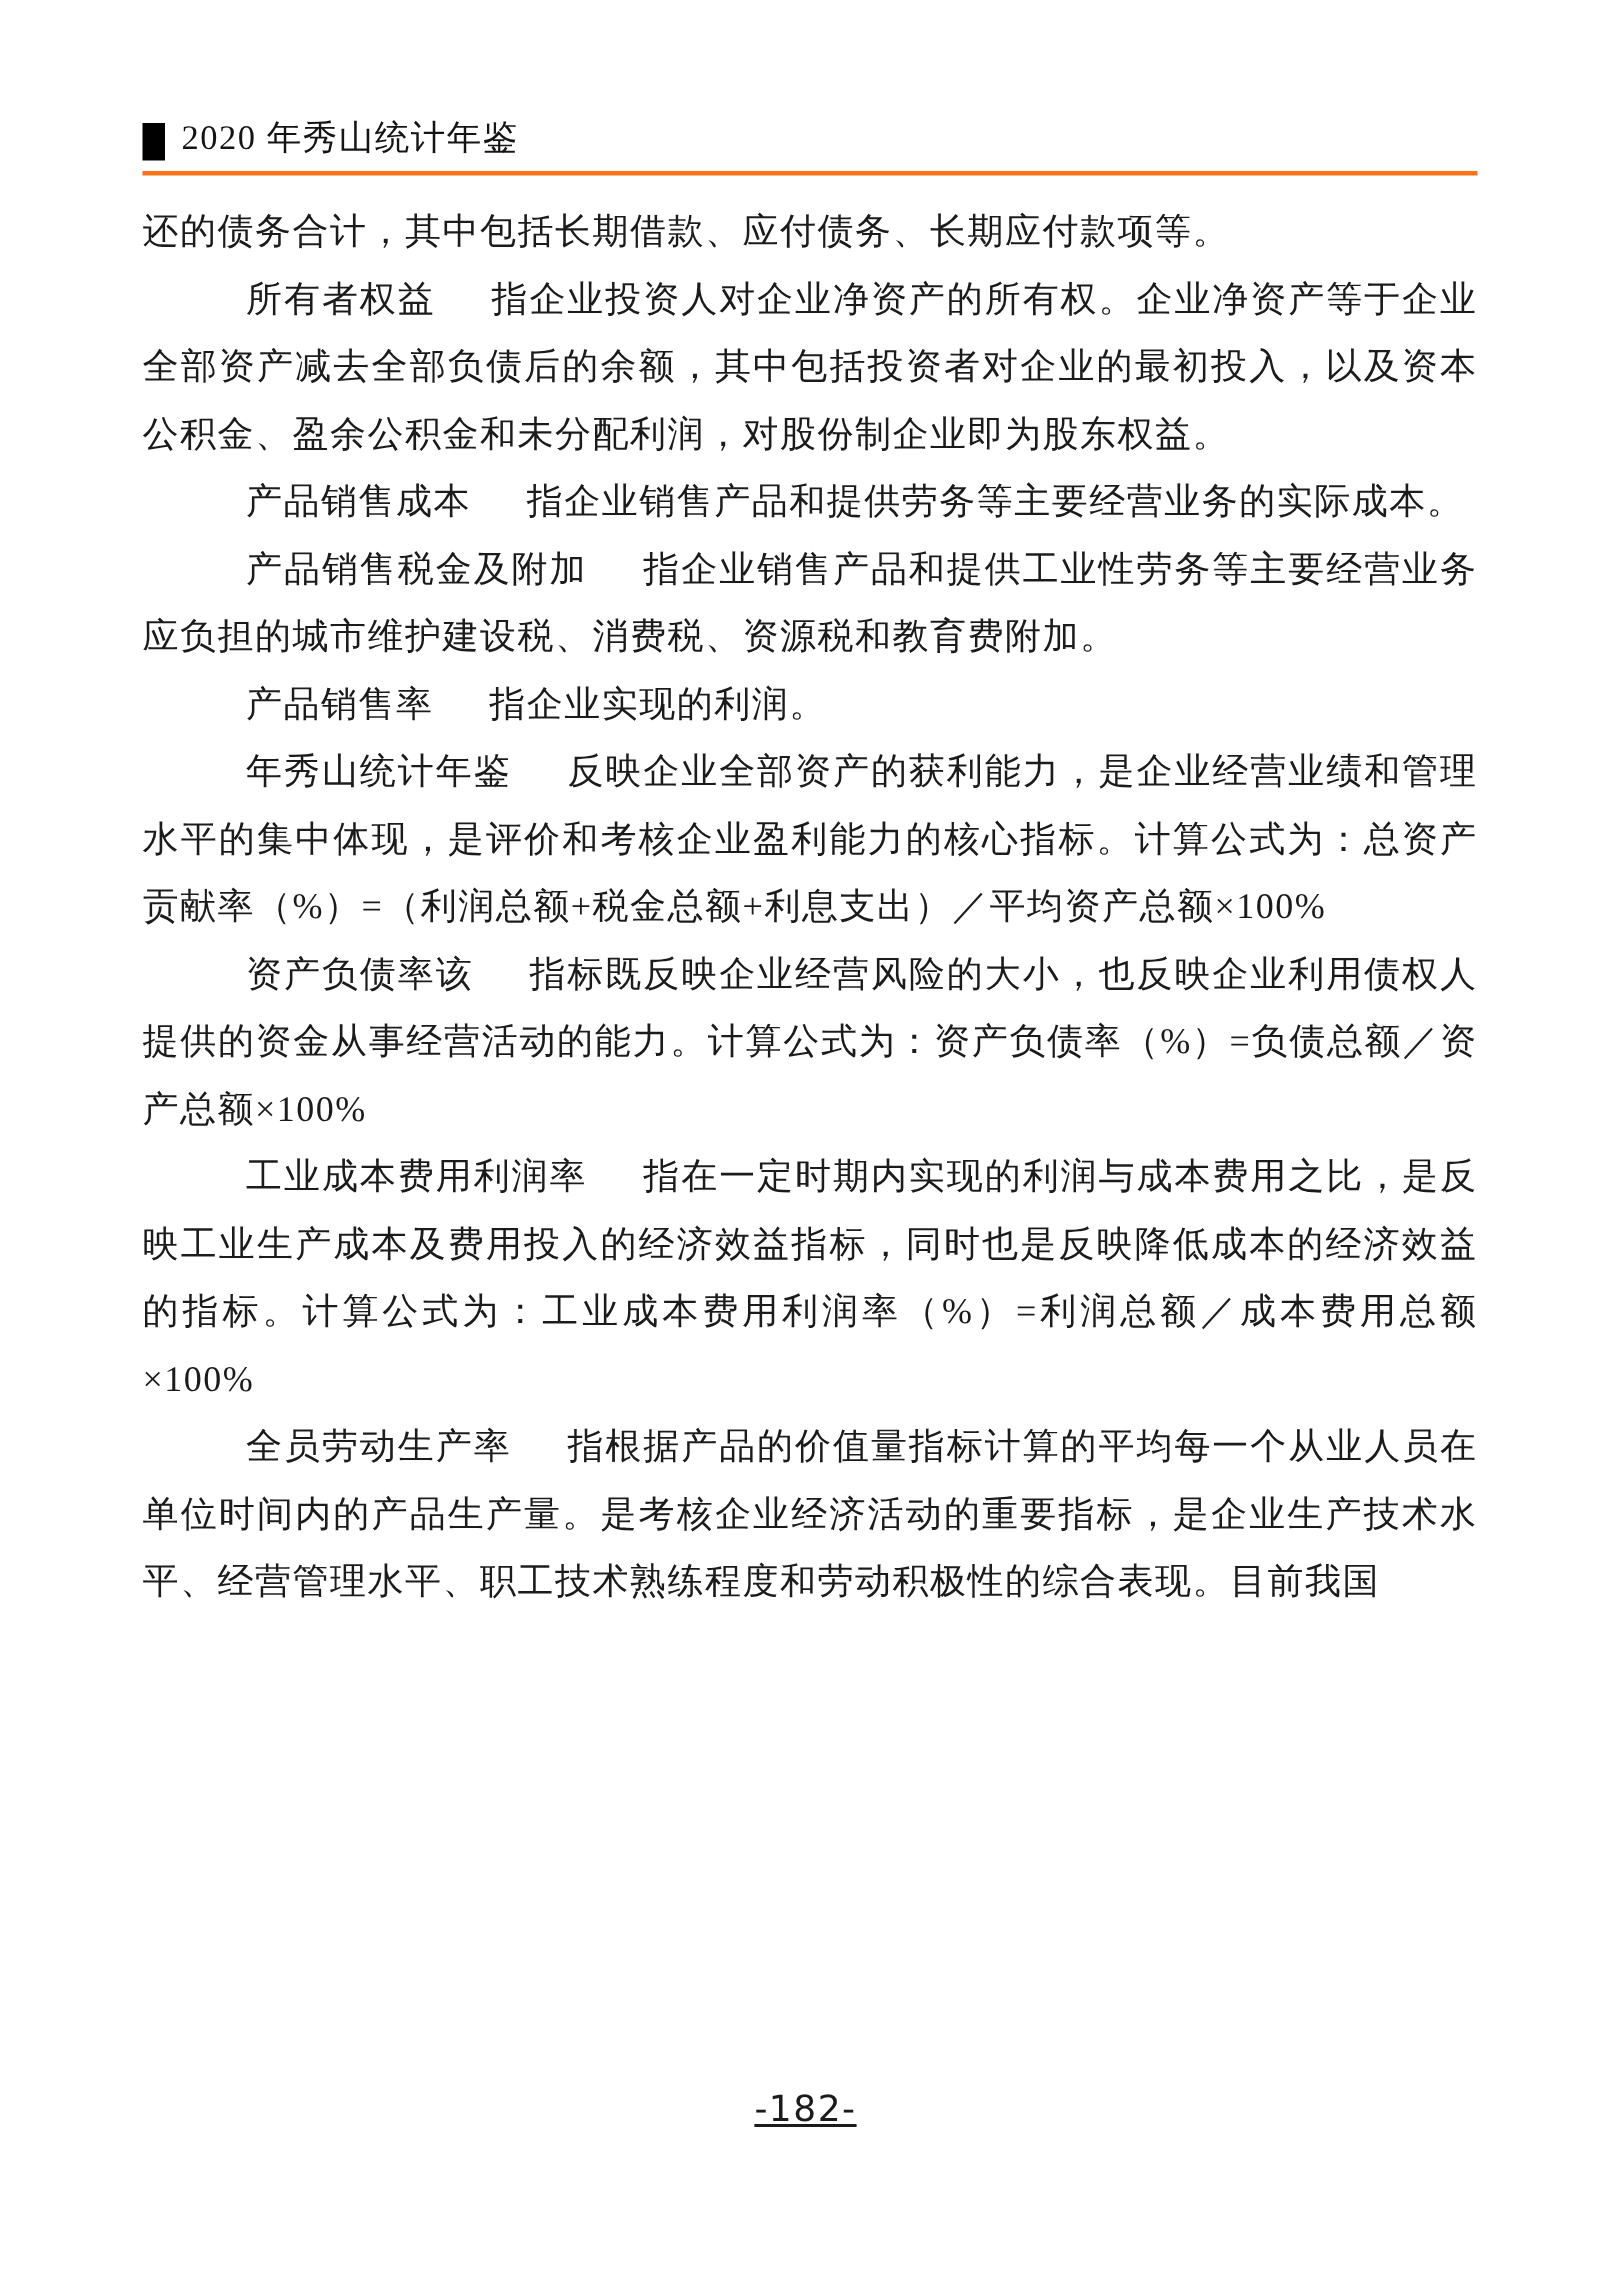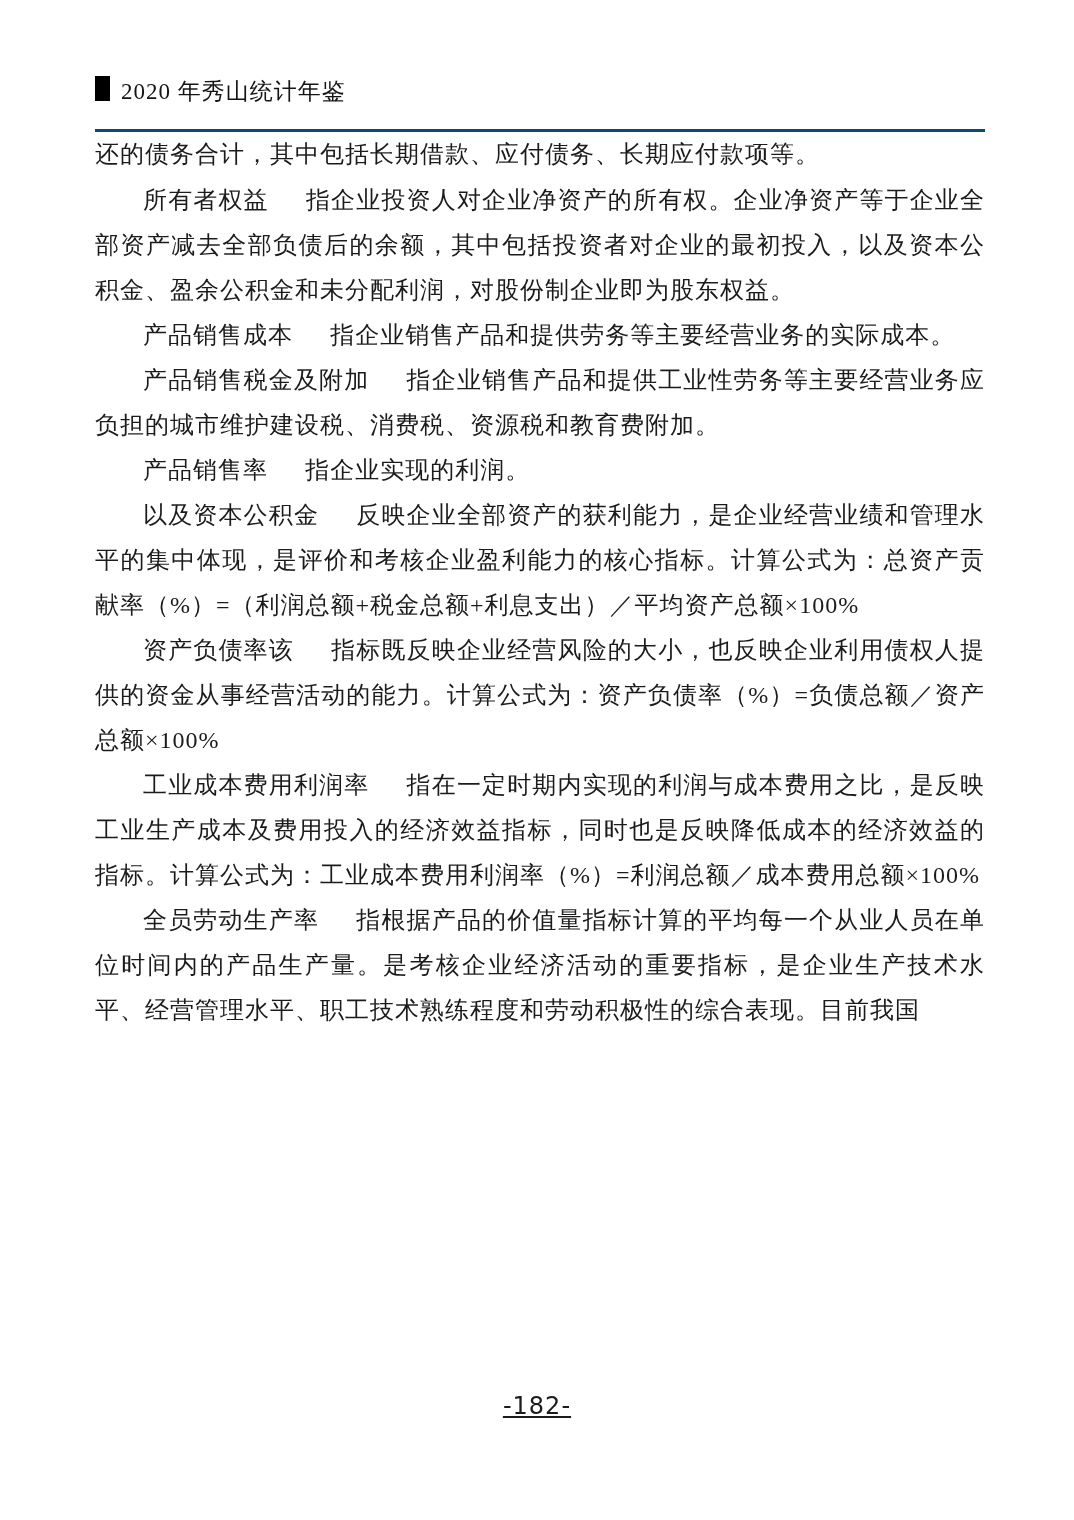--- a/index.html
+++ b/index.html
@@ -11,23 +11,23 @@
     color: #1b1b1b;
     font-family: "Liberation Serif", "DejaVu Serif", serif;
     overflow: hidden;
   }
   .header {
     position: absolute;
     top: 76px;
     left: 95px;
     width: 890px;
     display: flex;
-    align-items: flex-start;
-    padding-bottom: 22px;
-    border-bottom: 3px solid #0c4a6e;
+    align-items: flex-end;
+    padding-bottom: 7px;
+    border-bottom: 3px solid #f97316;
   }
   .header-marker {
     width: 15px;
     height: 25px;
     background: #000000;
     margin-right: 11px;
     flex: 0 0 auto;
   }
   .header-title {
     font-size: 23px;
@@ -44,22 +44,22 @@
   .para {
     margin: 0;
     font-size: 24px;
     line-height: 45px;
     letter-spacing: 1px;
     text-align: justify;
     text-align-last: left;
     text-indent: 2em;
     color: #1b1b1b;
   }
-  .para.no-indent { text-indent: 0; font-family: Liberation Mono, monospace; }
-  .term { padding-right: 1.55em; }
+  .para.no-indent { text-indent: 0; }
+  .term { padding-right: 1.55em; margin-left: 21px; }
   .footer {
     position: absolute;
     top: 1392px;
     left: 0;
     width: 100%;
     text-align: center;
     font-family: "DejaVu Sans", "Liberation Sans", sans-serif;
     font-size: 24px;
     letter-spacing: 1px;
     color: #1b1b1b;
@@ -83,21 +83,21 @@
     <p class="para"><span class="term">所有者权益</span><span class="def">指企业投资人对企业净资产的所有权。企业净资产等于企业全部资产减去全部负债后的余额，其中包括投资者对企业的最初投入，以及资本公积金、盈余公积金和未分配利润，对股份制企业即为股东权益。</span></p>
 
     <p class="para"><span class="term">产品销售成本</span><span class="def">指企业销售产品和提供劳务等主要经营业务的实际成本。</span></p>
 
     <p class="para"><span class="term">产品销售税金及附加</span><span class="def">指企业销售产品和提供工业性劳务等主要经营业务应负担的城市维护建设税、消费税、资源税和教育费附加。</span></p>
 
 
     <p class="para"><span class="term">产品销售率</span><span class="def">指企业实现的利润。</span></p>
 
 
-    <p class="para"><span class="term">以及资本公积金</span><span class="def">反映企业全部资产的获利能力，是企业经营业绩和管理水平的集中体现，是评价和考核企业盈利能力的核心指标。计算公式为：总资产贡献率（%）=（利润总额+税金总额+利息支出）／平均资产总额×100%</span></p>
+    <p class="para"><span class="term">年秀山统计年鉴</span><span class="def">反映企业全部资产的获利能力，是企业经营业绩和管理水平的集中体现，是评价和考核企业盈利能力的核心指标。计算公式为：总资产贡献率（%）=（利润总额+税金总额+利息支出）／平均资产总额×100%</span></p>
 
     <p class="para"><span class="term">资产负债率该</span><span class="def">指标既反映企业经营风险的大小，也反映企业利用债权人提供的资金从事经营活动的能力。计算公式为：资产负债率（%）=负债总额／资产总额×100%</span></p>
 
     <p class="para"><span class="term">工业成本费用利润率</span><span class="def">指在一定时期内实现的利润与成本费用之比，是反映工业生产成本及费用投入的经济效益指标，同时也是反映降低成本的经济效益的指标。计算公式为：工业成本费用利润率（%）=利润总额／成本费用总额×100%</span></p>
 
 
     <p class="para"><span class="term">全员劳动生产率</span><span class="def">指根据产品的价值量指标计算的平均每一个从业人员在单位时间内的产品生产量。是考核企业经济活动的重要指标，是企业生产技术水平、经营管理水平、职工技术熟练程度和劳动积极性的综合表现。目前我国</span></p>
 
   </div>
 

